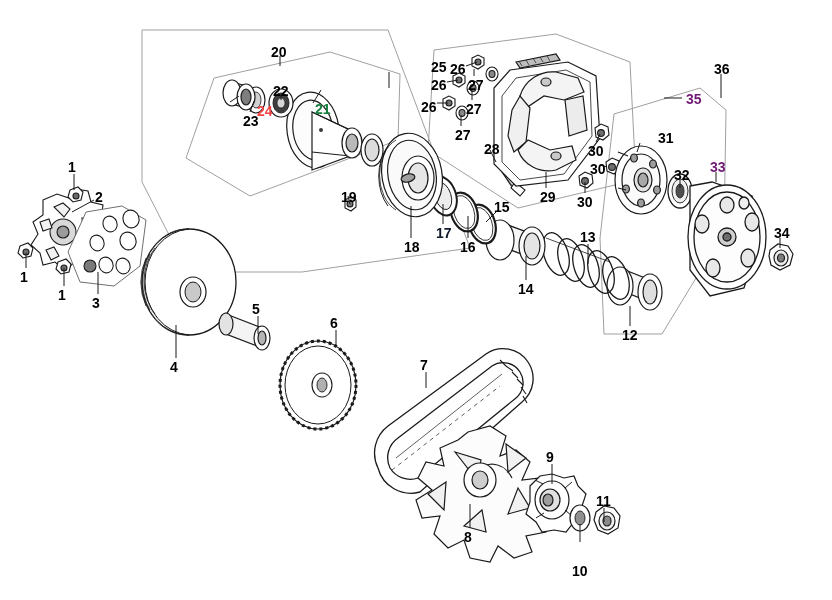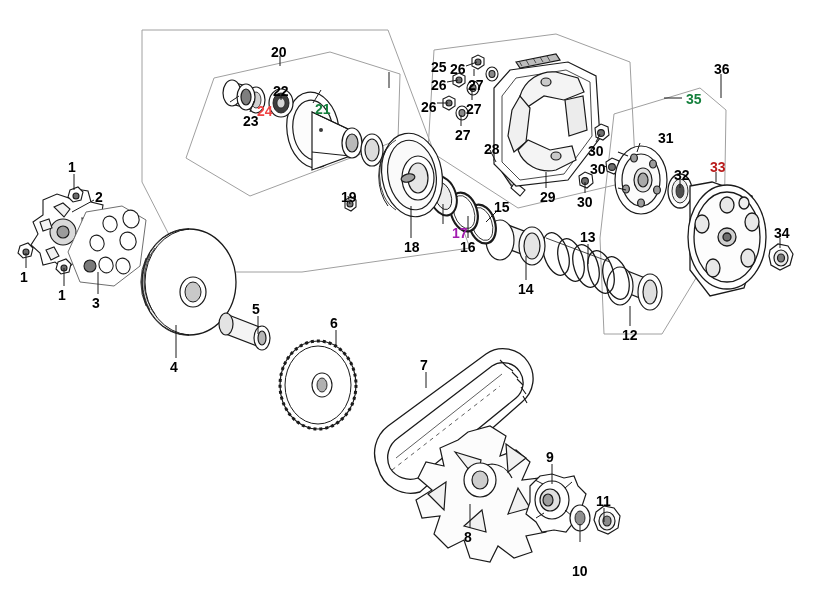--- a/index.html
+++ b/index.html
@@ -369,21 +369,21 @@
       <div class="callout" style="left: 420px; top: 358px; color: rgb(0, 0, 0);">7</div>
       <div class="callout" style="left: 464px; top: 530px; color: rgb(0, 0, 0);">8</div>
       <div class="callout" style="left: 546px; top: 450px; color: rgb(0, 0, 0);">9</div>
       <div class="callout" style="left: 572px; top: 544px; color: rgb(0, 0, 0); margin-top: 20px;">10</div>
       <div class="callout" style="left: 596px; top: 494px; color: rgb(0, 0, 0);">11</div>
       <div class="callout" style="left: 622px; top: 328px; color: rgb(0, 0, 0);">12</div>
       <div class="callout" style="left: 580px; top: 230px; color: rgb(0, 0, 0);">13</div>
       <div class="callout" style="left: 518px; top: 282px; color: rgb(0, 0, 0);">14</div>
       <div class="callout" style="left: 494px; top: 200px; color: rgb(0, 0, 0);">15</div>
       <div class="callout" style="left: 460px; top: 240px; color: rgb(0, 0, 0);">16</div>
-      <div class="callout" style="left: 452px; top: 226px; color: #a21caf;">17</div>
+      <div class="callout" style="left: 436px; top: 226px; color: #0f172a;">17</div>
       <div class="callout" style="left: 404px; top: 240px; color: rgb(0, 0, 0);">18</div>
       <div class="callout" style="left: 341px; top: 190px; color: rgb(0, 0, 0);">19</div>
       <div class="callout" style="left: 271px; top: 45px; color: rgb(0, 0, 0);">20</div>
       <div class="callout" style="left: 315px; top: 78px; color: #15803d; margin-top: 24px;">21</div>
       <div class="callout" style="left: 273px; top: 84px; color: rgb(0, 0, 0);">22</div>
       <div class="callout" style="left: 243px; top: 114px; color: rgb(0, 0, 0);">23</div>
       <div class="callout" style="left: 221px; top: 104px; color: #ef4444; margin-left: 36px;">24</div>
       <div class="callout" style="left: 383px; top: 60px; color: rgb(0, 0, 0); margin-left: 48px;">25</div>
       <div class="callout" style="left: 450px; top: 62px; color: rgb(0, 0, 0);">26</div>
       <div class="callout" style="left: 431px; top: 78px; color: rgb(0, 0, 0);">26</div>
@@ -391,19 +391,19 @@
       <div class="callout" style="left: 468px; top: 78px; color: rgb(0, 0, 0);">27</div>
       <div class="callout" style="left: 466px; top: 102px; color: rgb(0, 0, 0);">27</div>
       <div class="callout" style="left: 455px; top: 128px; color: rgb(0, 0, 0);">27</div>
       <div class="callout" style="left: 484px; top: 142px; color: rgb(0, 0, 0);">28</div>
       <div class="callout" style="left: 540px; top: 190px; color: rgb(0, 0, 0);">29</div>
       <div class="callout" style="left: 588px; top: 144px; color: rgb(0, 0, 0);">30</div>
       <div class="callout" style="left: 590px; top: 162px; color: rgb(0, 0, 0);">30</div>
       <div class="callout" style="left: 577px; top: 195px; color: rgb(0, 0, 0);">30</div>
       <div class="callout" style="left: 633px; top: 131px; color: rgb(0, 0, 0); padding-left: 25px;">31</div>
       <div class="callout" style="left: 674px; top: 168px; color: rgb(0, 0, 0);">32</div>
-      <div class="callout" style="left: 710px; top: 160px; color: #b91c1c;">33</div>
+      <div class="callout" style="left: 710px; top: 160px; color: #701a75;">33</div>
       <div class="callout" style="left: 774px; top: 226px; color: rgb(0, 0, 0);">34</div>
-      <div class="callout" style="left: 686px; top: 92px; color: #15803d; text-align: center;">35</div>
+      <div class="callout" style="left: 686px; top: 92px; color: #701a75; text-align: center;">35</div>
       <div class="callout" style="left: 714px; top: 62px; color: rgb(0, 0, 0);">36</div>
     </div>
 
 </div>
 
 </body></html>

